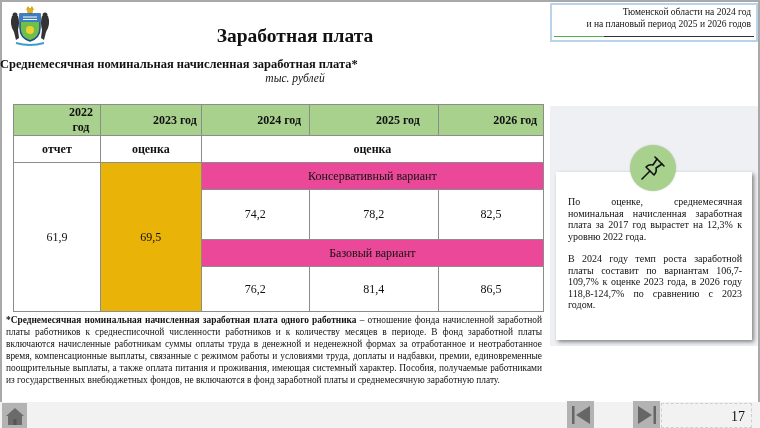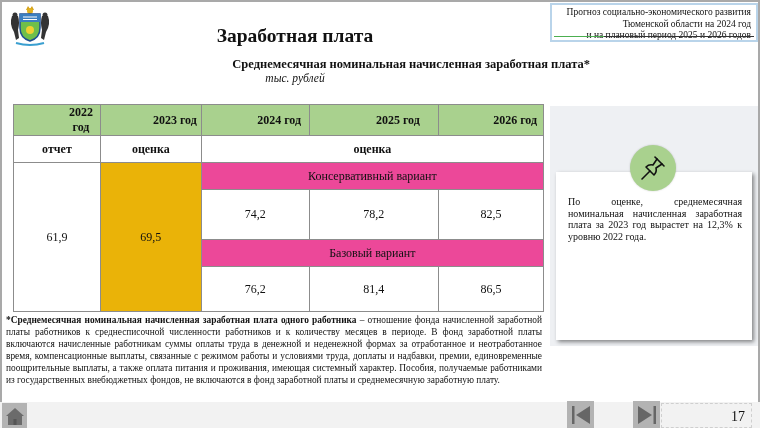--- a/index.html
+++ b/index.html
@@ -3,21 +3,21 @@
   <meta charset="utf-8">
   <style>
     * { margin: 0; padding: 0; box-sizing: border-box; }
     html, body { width: 760px; height: 428px; overflow: hidden; background: #ffffff; }
     body { position: relative; font-family: "Liberation Serif", "DejaVu Serif", serif; color: #111; }
     .frame { position: absolute; left: 0; top: 0; width: 760px; height: 428px; border: 2px solid #a9a9a9; border-bottom: none; }
     .logo { position: absolute; left: 6px; top: 4px; width: 48px; height: 44px; }
     .header-box { position: absolute; left: 550px; top: 3px; width: 208px; height: 39px; border: 2px solid #b9d4ea; background: #fff; padding: 2px 5px 0 0; text-align: right; font-size: 9.5px; line-height: 11.5px; }
     .header-box .rule { position: absolute; left: 2px; right: 2px; bottom: 3px; height: 1px; background: linear-gradient(to right, #4caf50 0%, #4caf50 25%, #333 25%, #333 100%); }
     .title { position: absolute; left: 0; width: 590px; top: 25px; text-align: center; font-size: 19.5px; font-weight: bold; }
-    .subtitle { position: absolute; left: 0; width: 590px; top: 57px; text-align: right; font-size: 12.5px; font-weight: bold; }
+    .subtitle { position: absolute; left: 0; width: 590px; top: 57px; text-align: left; font-size: 12.5px; font-weight: bold; }
     .units { position: absolute; left: 0; width: 590px; top: 72px; text-align: center; font-size: 11.5px; font-style: italic; }
     table.data { position: absolute; left: 13px; top: 104px; width: 531px; border-collapse: collapse; font-size: 12px; }
     table.data td { border: 1px solid #8c8c8c; text-align: center; vertical-align: middle; }
     table.data tr.years td { background: #a9d18e; font-weight: bold; height: 29px; padding-left: 48px; }
     table.data tr.status td { background: #fff; font-weight: bold; height: 27px; margin-top: 36px; }
     table.data tr.variant td { background: #ec4899; height: 27px; }
     table.data tr.vals td { background: #fff; height: 50px; }
     table.data tr.vals2 td { background: #fff; height: 45px; margin-top: 27px; }
     .side-panel { position: absolute; left: 550px; top: 106px; width: 208px; height: 240px; background: #eef0f3; }
     .note-card { position: absolute; left: 556px; top: 172px; width: 196px; height: 168px; background: #fff; box-shadow: 2px 2px 4px rgba(0,0,0,0.45); padding: 24px 10px 0 12px; font-size: 10px; line-height: 11.5px; text-align: justify; }
@@ -45,21 +45,20 @@
     <circle cx="24" cy="26" r="4" fill="#f0d030"></circle>
     <path d="M6 12 Q3 20 8 28 L10 36 L13 34 L12 26 Q14 18 12 12 Z" fill="#333"></path>
     <path d="M42 12 Q45 20 40 28 L38 36 L35 34 L36 26 Q34 18 36 12 Z" fill="#333"></path>
     <circle cx="9" cy="11" r="2.5" fill="#333"></circle>
     <circle cx="39" cy="11" r="2.5" fill="#333"></circle>
     <path d="M10 39 Q24 43 38 39" stroke="#3a9fd0" stroke-width="2" fill="none"></path>
   </svg>
 </div>
 
 <div class="header-box">
-  <div>Прогноз социально-экономического развития</div>
   <div>Тюменской области на 2024 год</div>
   <div>и на плановый период 2025 и 2026 годов</div>
   <div class="rule"></div>
 </div>
 
 <div class="title">Заработная плата</div>
 <div class="subtitle">Среднемесячная номинальная начисленная заработная плата*</div>
 <div class="units">тыс. рублей</div>
 
 <table class="data">
@@ -99,21 +98,22 @@
   <tr class="vals2">
     <td>76,2</td>
     <td>81,4</td>
     <td>86,5</td>
   </tr>
 </tbody>
   </table>
 
 <div class="side-panel"></div>
 <div class="note-card">
-  <p>По оценке, среднемесячная номинальная начисленная заработная плата за 2023 год вырастет на 12,3% к уровню 2022 года.</p>
+  <p>По оценке, среднемесячная номинальная начисленная заработная плата за 2017 год вырастет на 12,3% к уровню 2022 года.</p>
+  <p>В 2024 году темп роста заработной платы составит по вариантам 106,7-109,7% к оценке 2023 года, в 2026 году 118,8-124,7% по сравнению с 2023 годом.</p>
 </div>
 <div class="pin-circle">
   <svg width="30" height="30" viewBox="0 0 30 30">
     <g fill="none" stroke="#111" stroke-width="1.6" stroke-linejoin="round" stroke-linecap="round">
       <path d="M17 4 L26 13"></path>
       <path d="M19 6 L15 12 Q11 11 8 14 L16 22 Q19 19 18 15 L24 11"></path>
       <path d="M12 18 L4 26"></path>
     </g>
   </svg>
 </div>

